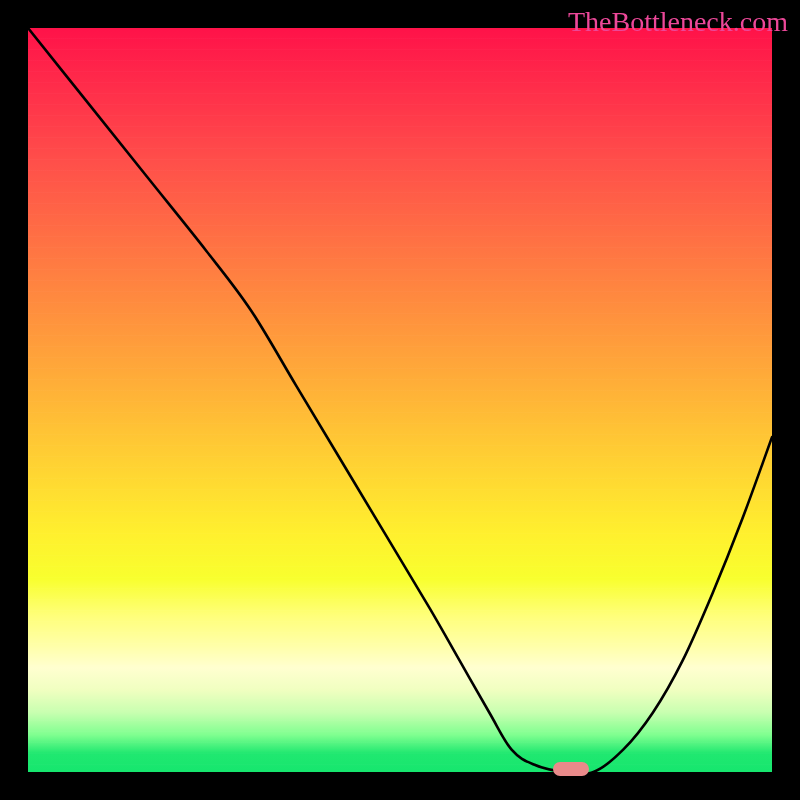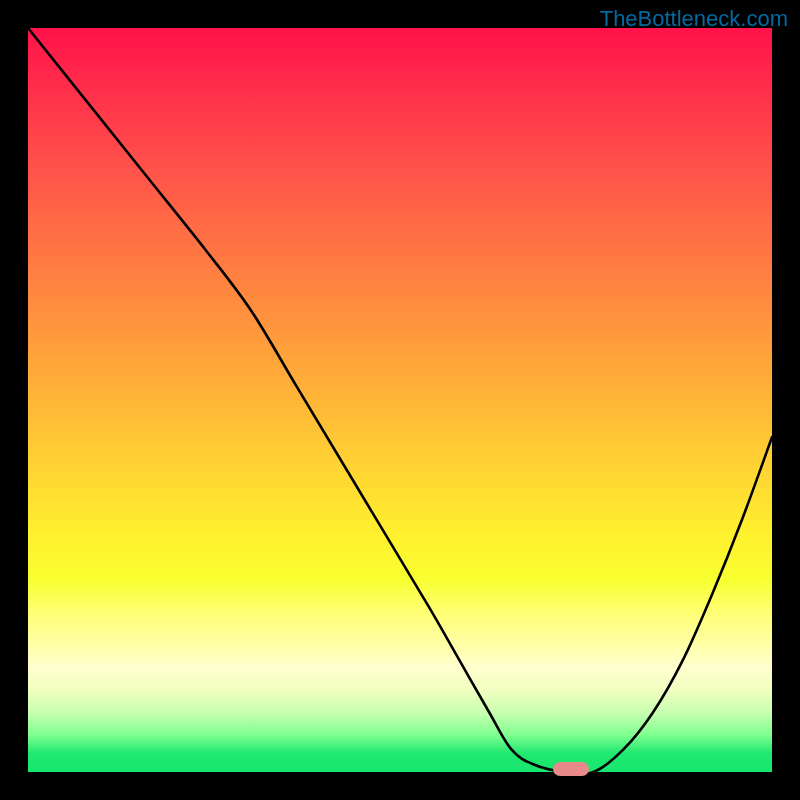--- a/index.html
+++ b/index.html
@@ -9,23 +9,23 @@
     height: 800px;
     background: white;
     position: relative;
     overflow: hidden;
   }
 
   .watermark {
     position: absolute;
     top: 6px;
     right: 12px;
-    font-family: Liberation Sans, sans-serif;
-    font-size: 22px;
-    color: #0369a1;
+    font-family: Liberation Serif, serif;
+    font-size: 28px;
+    color: #ec4899;
     z-index: 10;
   }
 
   .plot-area {
     position: absolute;
     left: 28px;
     top: 28px;
     width: 744px;
     height: 744px;
     box-sizing: border-box;

